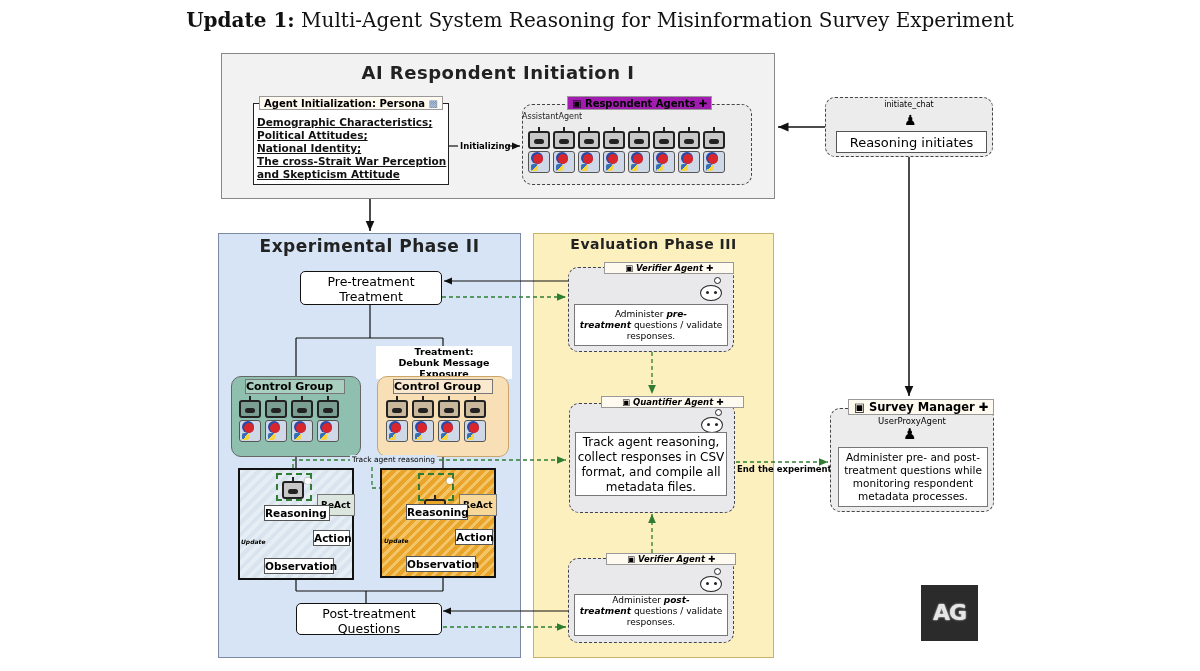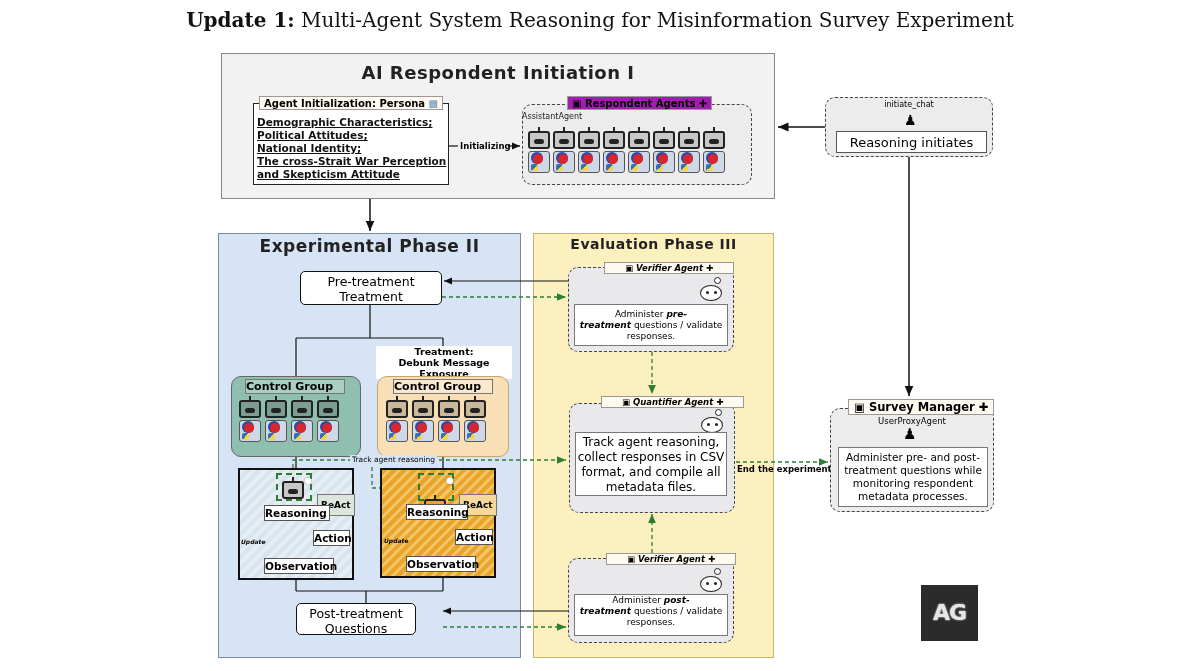--- a/index.html
+++ b/index.html
@@ -238,21 +238,21 @@
 <div class="abs react" style="left:380px;top:468px;width:116px;height:110px;background:repeating-linear-gradient(135deg,#e9a52a 0 4px,#f3c468 4px 7px);"></div>
 <div class="abs" style="left:418px;top:473px;width:36px;height:28px;border:2px dashed #2e7d32;"></div>
 <div class="abs bot" style="left:424px;top:481px;background:#e9a52a;"></div>
 <div class="abs" style="left:446px;top:475px;font-size:9px;color:#fff;text-shadow:0 0 1px #333;">●</div>
 <div class="abs react-tag" style="left:459px;top:474px;background:#f6d89a;">ReAct</div>
 <div class="abs rbox" style="left:406px;top:504px;width:62px;height:16px;">Reasoning</div>
 <div class="abs rbox" style="left:455px;top:529px;width:38px;height:16px;">Action</div>
 <div class="abs rbox" style="left:406px;top:556px;width:70px;height:16px;">Observation</div>
 <div class="abs upd" style="left:384px;top:537px;">Update</div>
 
-<div class="abs qbox" style="left:296px;top:603px;width:120px;height:32px;white-space:pre-line;">Post-treatment
+<div class="abs qbox" style="left:296px;top:603px;width:146px;height:32px;white-space:pre-line;">Post-treatment
 Questions</div>
 
 <div class="abs agent-card" style="left:568px;top:267px;width:166px;height:85px;"></div>
 <div class="abs agent-tag" style="left:604px;top:262px;">
   <span>▣</span>
   <span>Verifier Agent</span>
   <span>✚</span>
 </div>
 <div class="abs alien" style="left:700px;top:285px;"></div>
 <div class="abs agent-text" style="left:574px;top:304px;width:154px;height:42px;font-size:9px;line-height:11px;padding-top:4px;">

